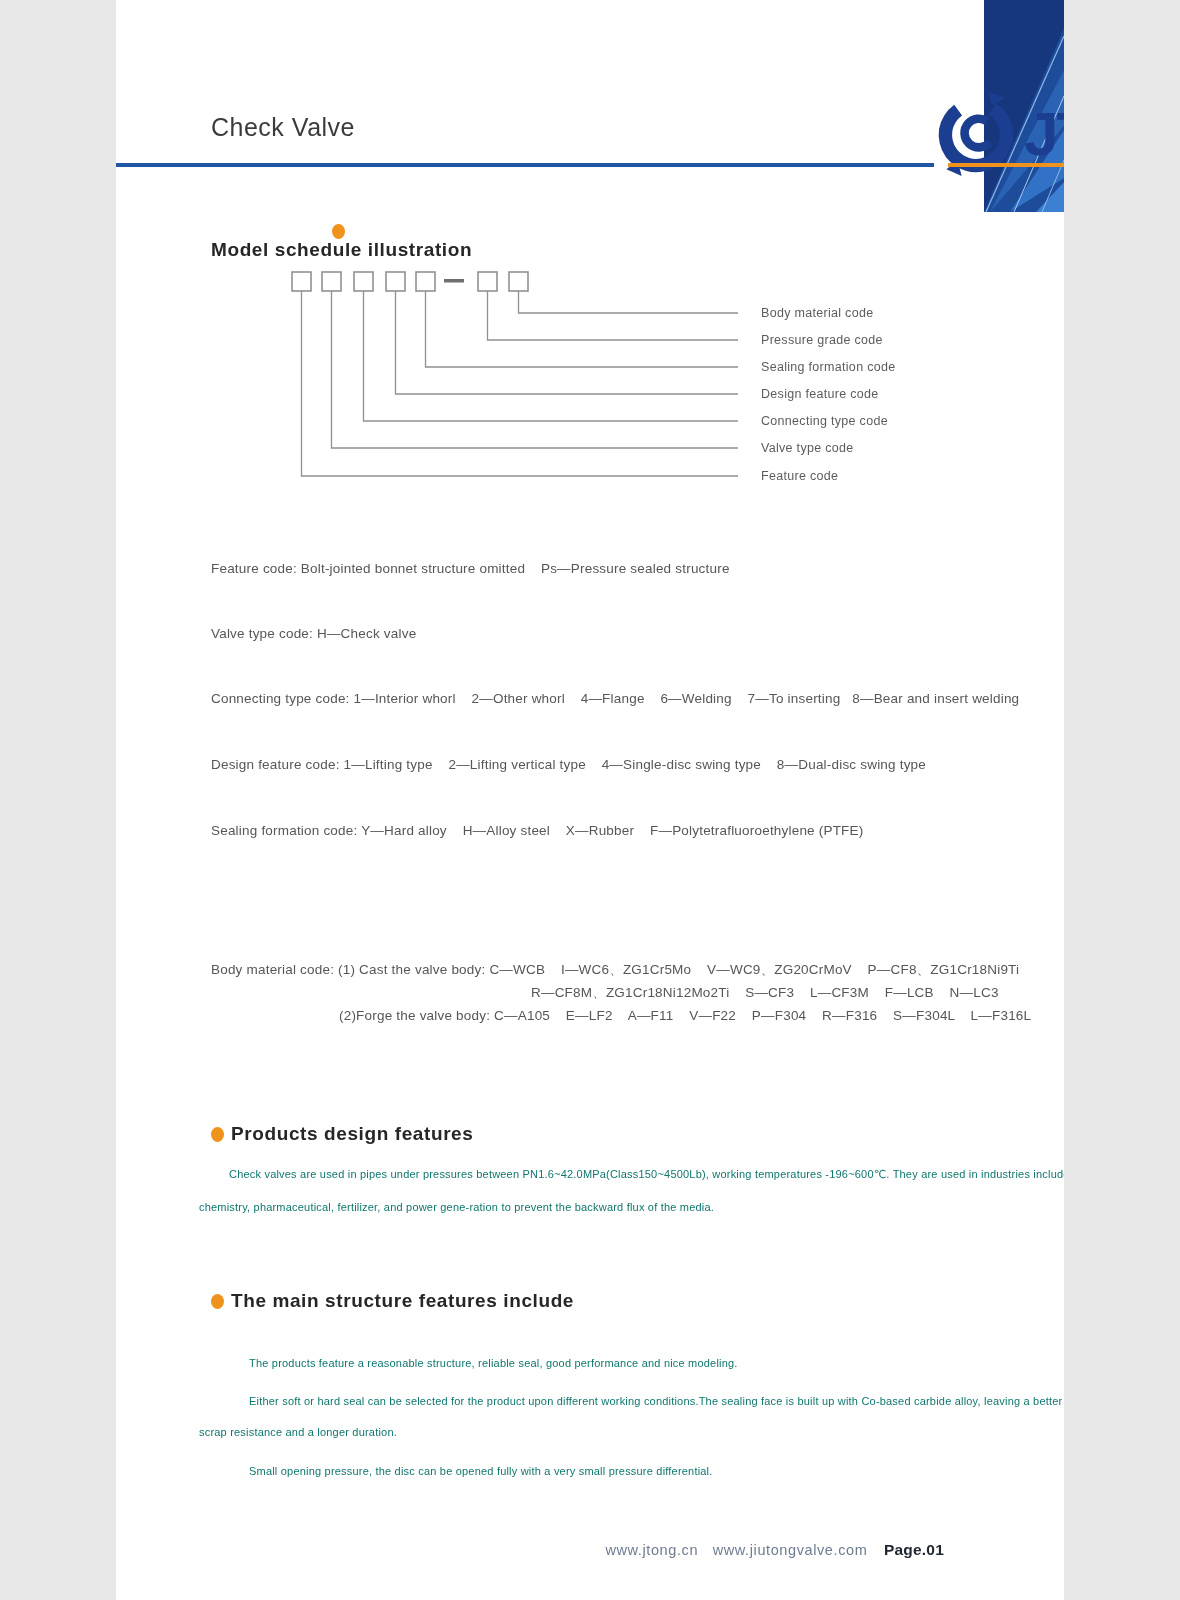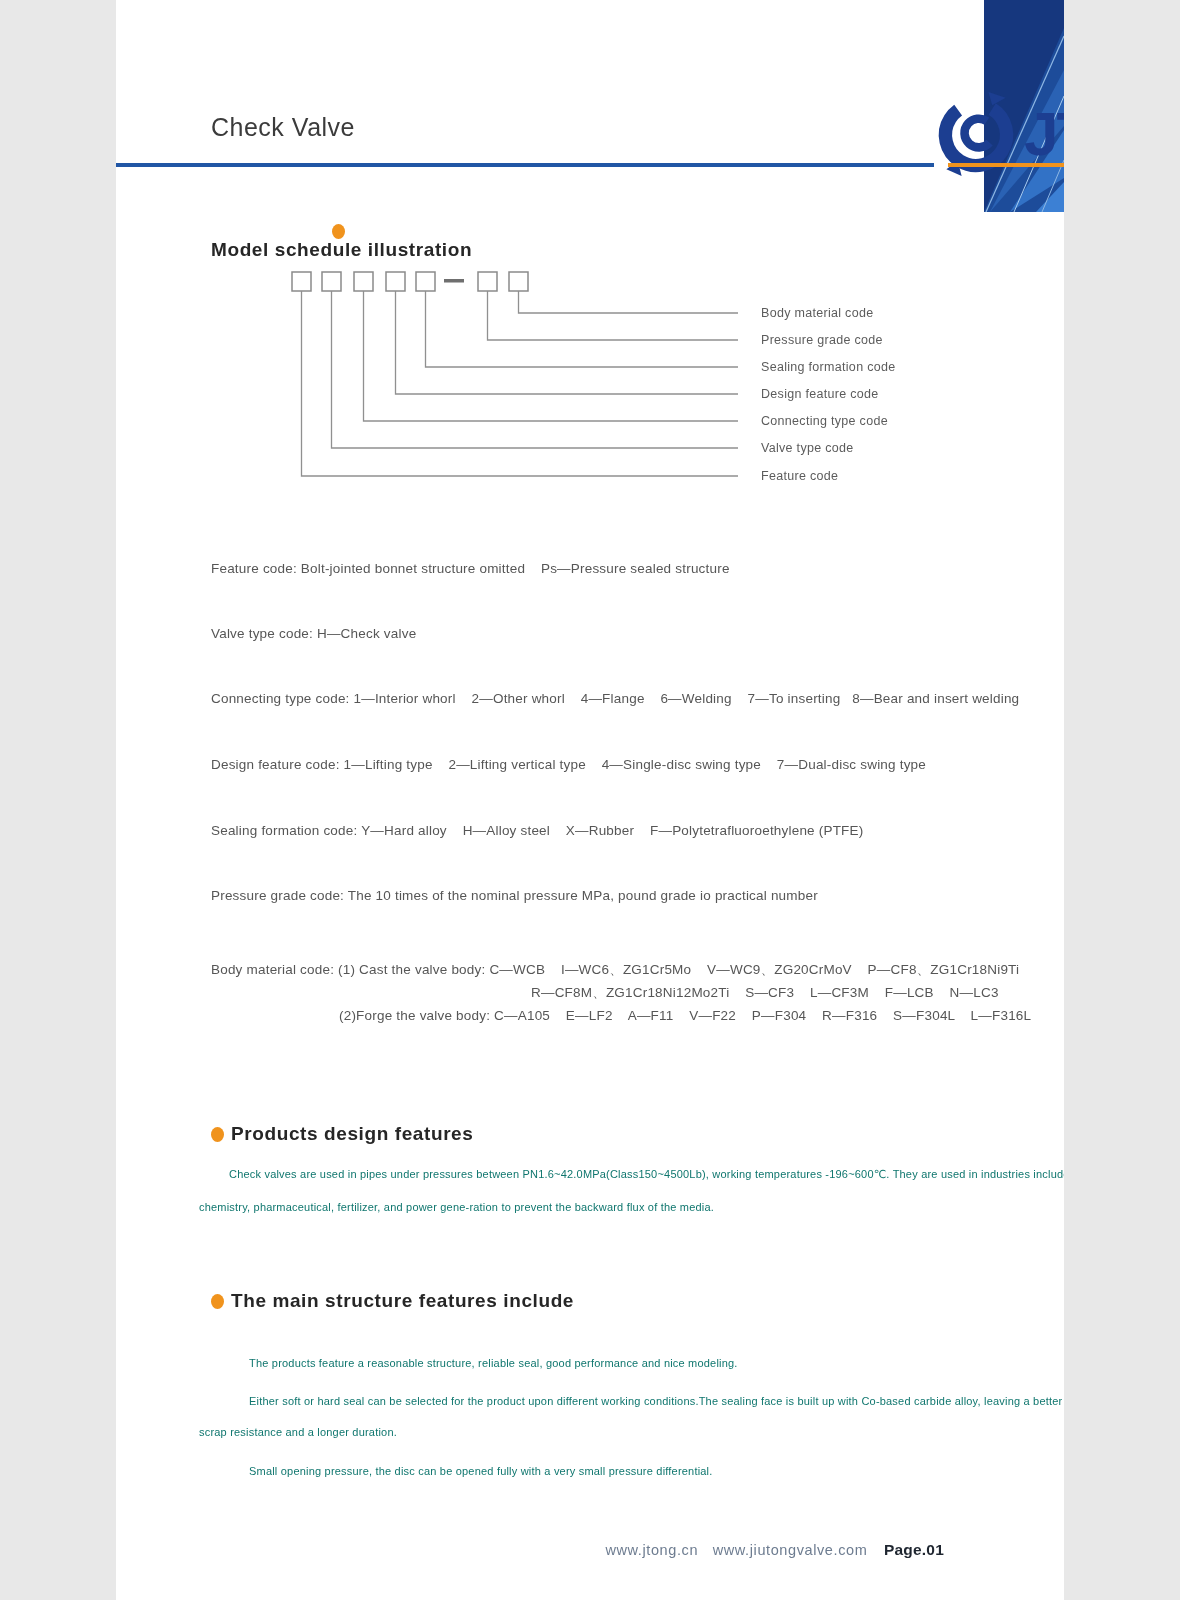--- a/index.html
+++ b/index.html
@@ -130,23 +130,22 @@
   <div class="dlabel" style="top:333px">Pressure grade code</div>
   <div class="dlabel" style="top:360px">Sealing formation code</div>
   <div class="dlabel" style="top:387px">Design feature code</div>
   <div class="dlabel" style="top:414px">Connecting type code</div>
   <div class="dlabel" style="top:441px">Valve type code</div>
   <div class="dlabel" style="top:469px">Feature code</div>
 
   <div class="note" style="left:95px;top:560px">Feature code: Bolt-jointed bonnet structure omitted    Ps—Pressure sealed structure</div>
   <div class="note" style="left:95px;top:625px">Valve type code: H—Check valve</div>
   <div class="note" style="left:95px;top:690px">Connecting type code: 1—Interior whorl    2—Other whorl    4—Flange    6—Welding    7—To inserting   8—Bear and insert welding</div>
-  <div class="note" style="left:95px;top:756px">Design feature code: 1—Lifting type    2—Lifting vertical type    4—Single-disc swing type    7—Dual-disc swing type</div>
+  <div class="note" style="left:95px;top:756px">Design feature code: 1—Lifting type    2—Lifting vertical type    4—Single-disc swing type    8—Dual-disc swing type</div>
   <div class="note" style="left:95px;top:822px">Sealing formation code: Y—Hard alloy    H—Alloy steel    X—Rubber    F—Polytetrafluoroethylene (PTFE)</div>
-  <div class="note" style="left:95px;top:887px">Pressure grade code: The 10 times of the nominal pressure MPa, pound grade io practical number</div>
   <div class="note" style="left:95px;top:961px">Body material code: (1) Cast the valve body: C—WCB    I—WC6、ZG1Cr5Mo    V—WC9、ZG20CrMoV    P—CF8、ZG1Cr18Ni9Ti</div>
   <div class="note" style="left:415px;top:984px">R—CF8M、ZG1Cr18Ni12Mo2Ti    S—CF3    L—CF3M    F—LCB    N—LC3</div>
   <div class="note" style="left:223px;top:1007px">(2)Forge the valve body: C—A105    E—LF2    A—F11    V—F22    P—F304    R—F316    S—F304L    L—F316L</div>
 
   <div class="sec-head" id="h-design">
     <span class="bullet"></span>
     <span class="txt">Products design features</span>
   </div>
   <div class="para" id="p-design">Check valves are used in pipes under pressures between PN1.6~42.0MPa(Class150~4500Lb), working temperatures -196~600℃. They are used in industries include oil, chemistry, pharmaceutical, fertilizer, and power gene-ration to prevent the backward flux of the media.</div>
 

